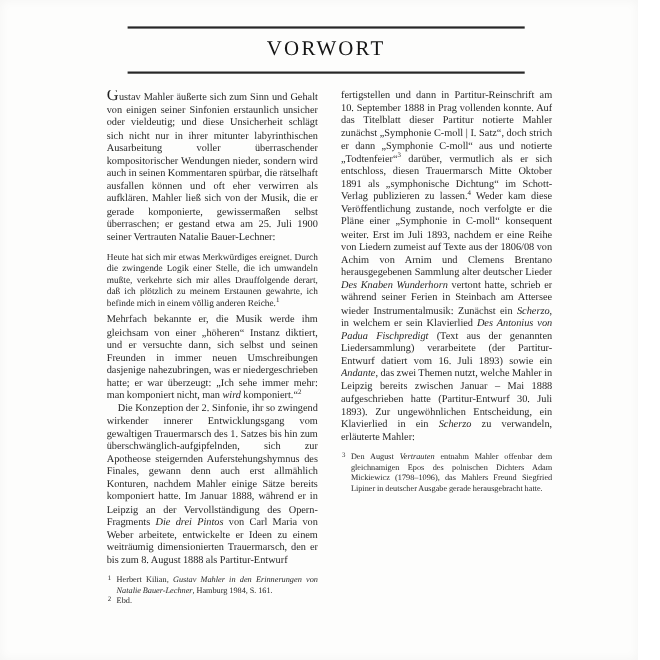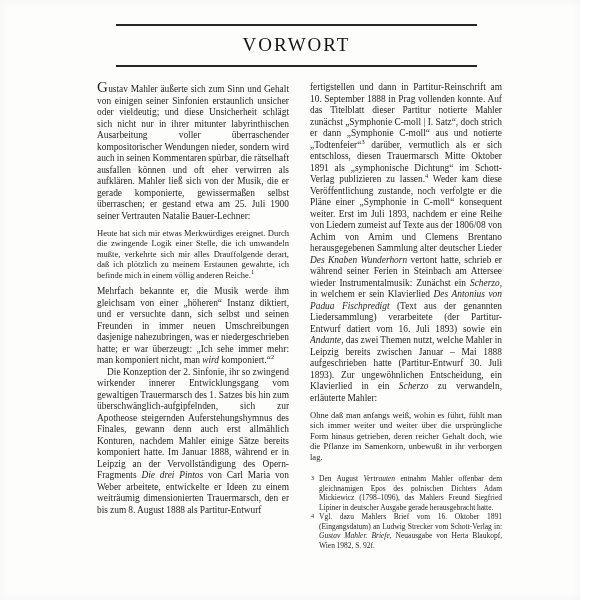--- a/index.html
+++ b/index.html
@@ -56,25 +56,25 @@
     <h1 class="title">VORWORT</h1>
     <div class="rule"></div>
   </div>
   <div class="columns">
     <div class="column">
         <div class="para"><span class="initial">G</span><span>ustav Mahler äußerte sich zum Sinn und Gehalt von einigen seiner Sinfonien erstaunlich unsicher oder vieldeutig; und diese Unsicherheit schlägt sich nicht nur in ihrer mitunter labyrinthischen Ausarbeitung voller überraschender kompositorischer Wendungen nieder, sondern wird auch in seinen Kommentaren spürbar, die rätselhaft ausfallen können und oft eher verwirren als aufklären. Mahler ließ sich von der Musik, die er gerade komponierte, gewissermaßen selbst überraschen; er gestand etwa am 25. Juli 1900 seiner Vertrauten Natalie Bauer-Lechner:</span></div>
         <div class="quote"><span>Heute hat sich mir etwas Merkwürdiges ereignet. Durch die zwingende Logik einer Stelle, die ich umwandeln mußte, verkehrte sich mir alles Drauffolgende derart, daß ich plötzlich zu meinem Erstaunen gewahrte, ich befinde mich in einem völlig anderen Reiche.</span><sup>1</sup></div>
         <div class="para"><span>Mehrfach bekannte er, die Musik werde ihm gleichsam von einer „höheren“ Instanz diktiert, und er versuchte dann, sich selbst und seinen Freunden in immer neuen Umschreibungen dasjenige nahezubringen, was er niedergeschrieben hatte; er war überzeugt: „Ich sehe immer mehr: man komponiert nicht, man </span><span class="it">wird</span><span> komponiert.“</span><sup>2</sup></div>
         <div class="para indent"><span>Die Konzeption der 2. Sinfonie, ihr so zwingend wirkender innerer Entwicklungsgang vom gewaltigen Trauermarsch des 1. Satzes bis hin zum überschwänglich-aufgipfelnden, sich zur Apotheose steigernden Auferstehungshymnus des Finales, gewann denn auch erst allmählich Konturen, nachdem Mahler einige Sätze bereits komponiert hatte. Im Januar 1888, während er in Leipzig an der Vervollständigung des Opern-Fragments </span><span class="it">Die drei Pintos</span><span> von Carl Maria von Weber arbeitete, entwickelte er Ideen zu einem weiträumig dimensionierten Trauermarsch, den er bis zum 8. August 1888 als Partitur-Entwurf</span></div>
         <div class="footnotes">
+          <div class="footnote"><span class="fn-num">1</span><span>Herbert Kilian, </span><span class="it">Gustav Mahler in den Erinnerungen von Natalie Bauer-Lechner</span><span>, Hamburg 1984, S. 161.</span></div>
+          <div class="footnote"><span class="fn-num">2</span><span>Ebd.</span></div>
         </div>
       </div>
     <div class="divider"></div>
     <div class="column">
         <div class="para"><span>fertigstellen und dann in Partitur-Reinschrift am 10. September 1888 in Prag vollenden konnte. Auf das Titelblatt dieser Partitur notierte Mahler zunächst „Symphonie C-moll | I. Satz“, doch strich er dann „Symphonie C-moll“ aus und notierte „Todtenfeier“</span><sup>3</sup><span> darüber, vermutlich als er sich entschloss, diesen Trauermarsch Mitte Oktober 1891 als „symphonische Dichtung“ im Schott-Verlag publizieren zu lassen.</span><sup>4</sup><span> Weder kam diese Veröffentlichung zustande, noch verfolgte er die Pläne einer „Symphonie in C-moll“ konsequent weiter. Erst im Juli 1893, nachdem er eine Reihe von Liedern zumeist auf Texte aus der 1806/08 von Achim von Arnim und Clemens Brentano herausgegebenen Sammlung alter deutscher Lieder </span><span class="it">Des Knaben Wunderhorn</span><span> vertont hatte, schrieb er während seiner Ferien in Steinbach am Attersee wieder Instrumentalmusik: Zunächst ein </span><span class="it">Scherzo</span><span>, in welchem er sein Klavierlied </span><span class="it">Des Antonius von Padua Fischpredigt</span><span> (Text aus der genannten Liedersammlung) verarbeitete (der Partitur-Entwurf datiert vom 16. Juli 1893) sowie ein </span><span class="it">Andante</span><span>, das zwei Themen nutzt, welche Mahler in Leipzig bereits zwischen Januar – Mai 1888 aufgeschrieben hatte (Partitur-Entwurf 30. Juli 1893). Zur ungewöhnlichen Entscheidung, ein Klavierlied in ein </span><span class="it">Scherzo</span><span> zu verwandeln, erläuterte Mahler:</span></div>
-        <div class="quote"><span>Ohne daß man anfangs weiß, wohin es führt, fühlt man sich immer weiter und weiter über die ursprüngliche Form hinaus getrieben, deren reicher Gehalt doch, wie die Pflanze im Samenkorn, unbewußt in ihr verborgen lag.</span></div>
         <div class="footnotes">
           <div class="footnote"><span class="fn-num">3</span><span>Den August </span><span class="it">Vertrauten</span><span> entnahm Mahler offenbar dem gleichnamigen Epos des polnischen Dichters Adam Mickiewicz (1798–1096), das Mahlers Freund Siegfried Lipiner in deutscher Ausgabe gerade herausgebracht hatte.</span></div>
-          <div class="footnote"><span class="fn-num">4</span><span>Vgl. dazu Mahlers Brief vom 16. Oktober 1891 (Eingangsdatum) an Ludwig Strecker vom Schott-Verlag in: </span><span class="it">Gustav Mahler. Briefe</span><span>, Neuausgabe von Herta Blaukopf, Wien 1982, S. 92f.</span></div>
         </div>
       </div>
   </div>
 </div>
 
 </body></html>

